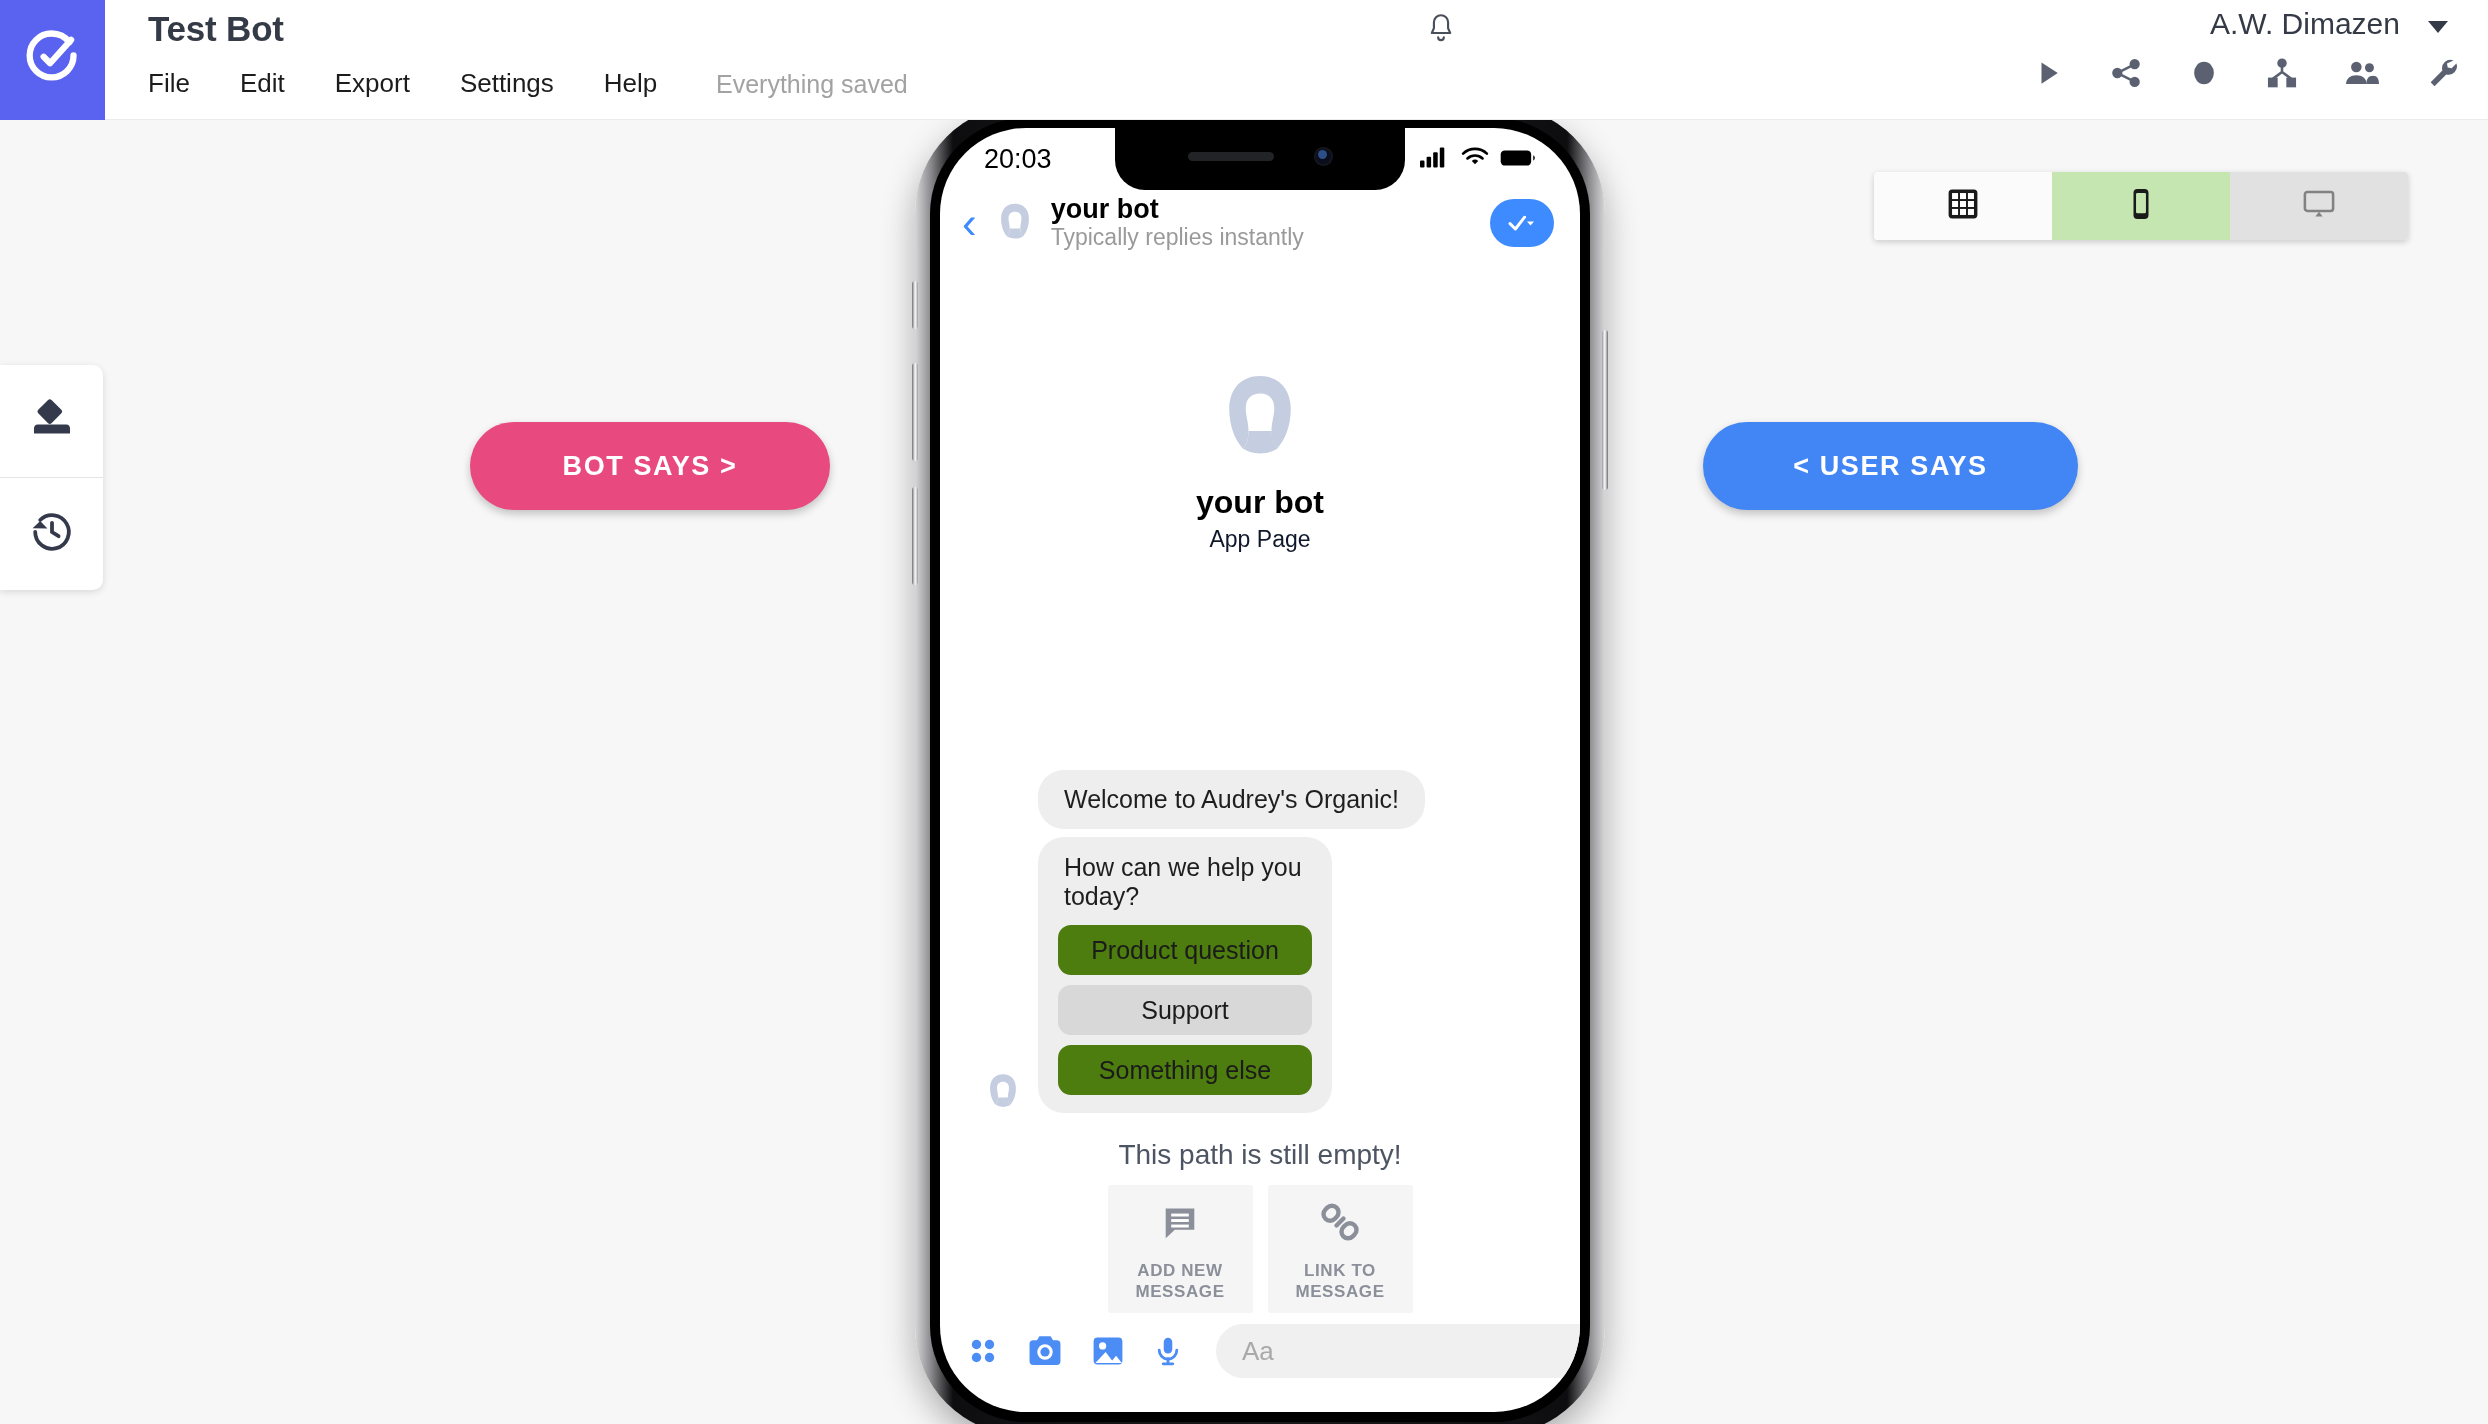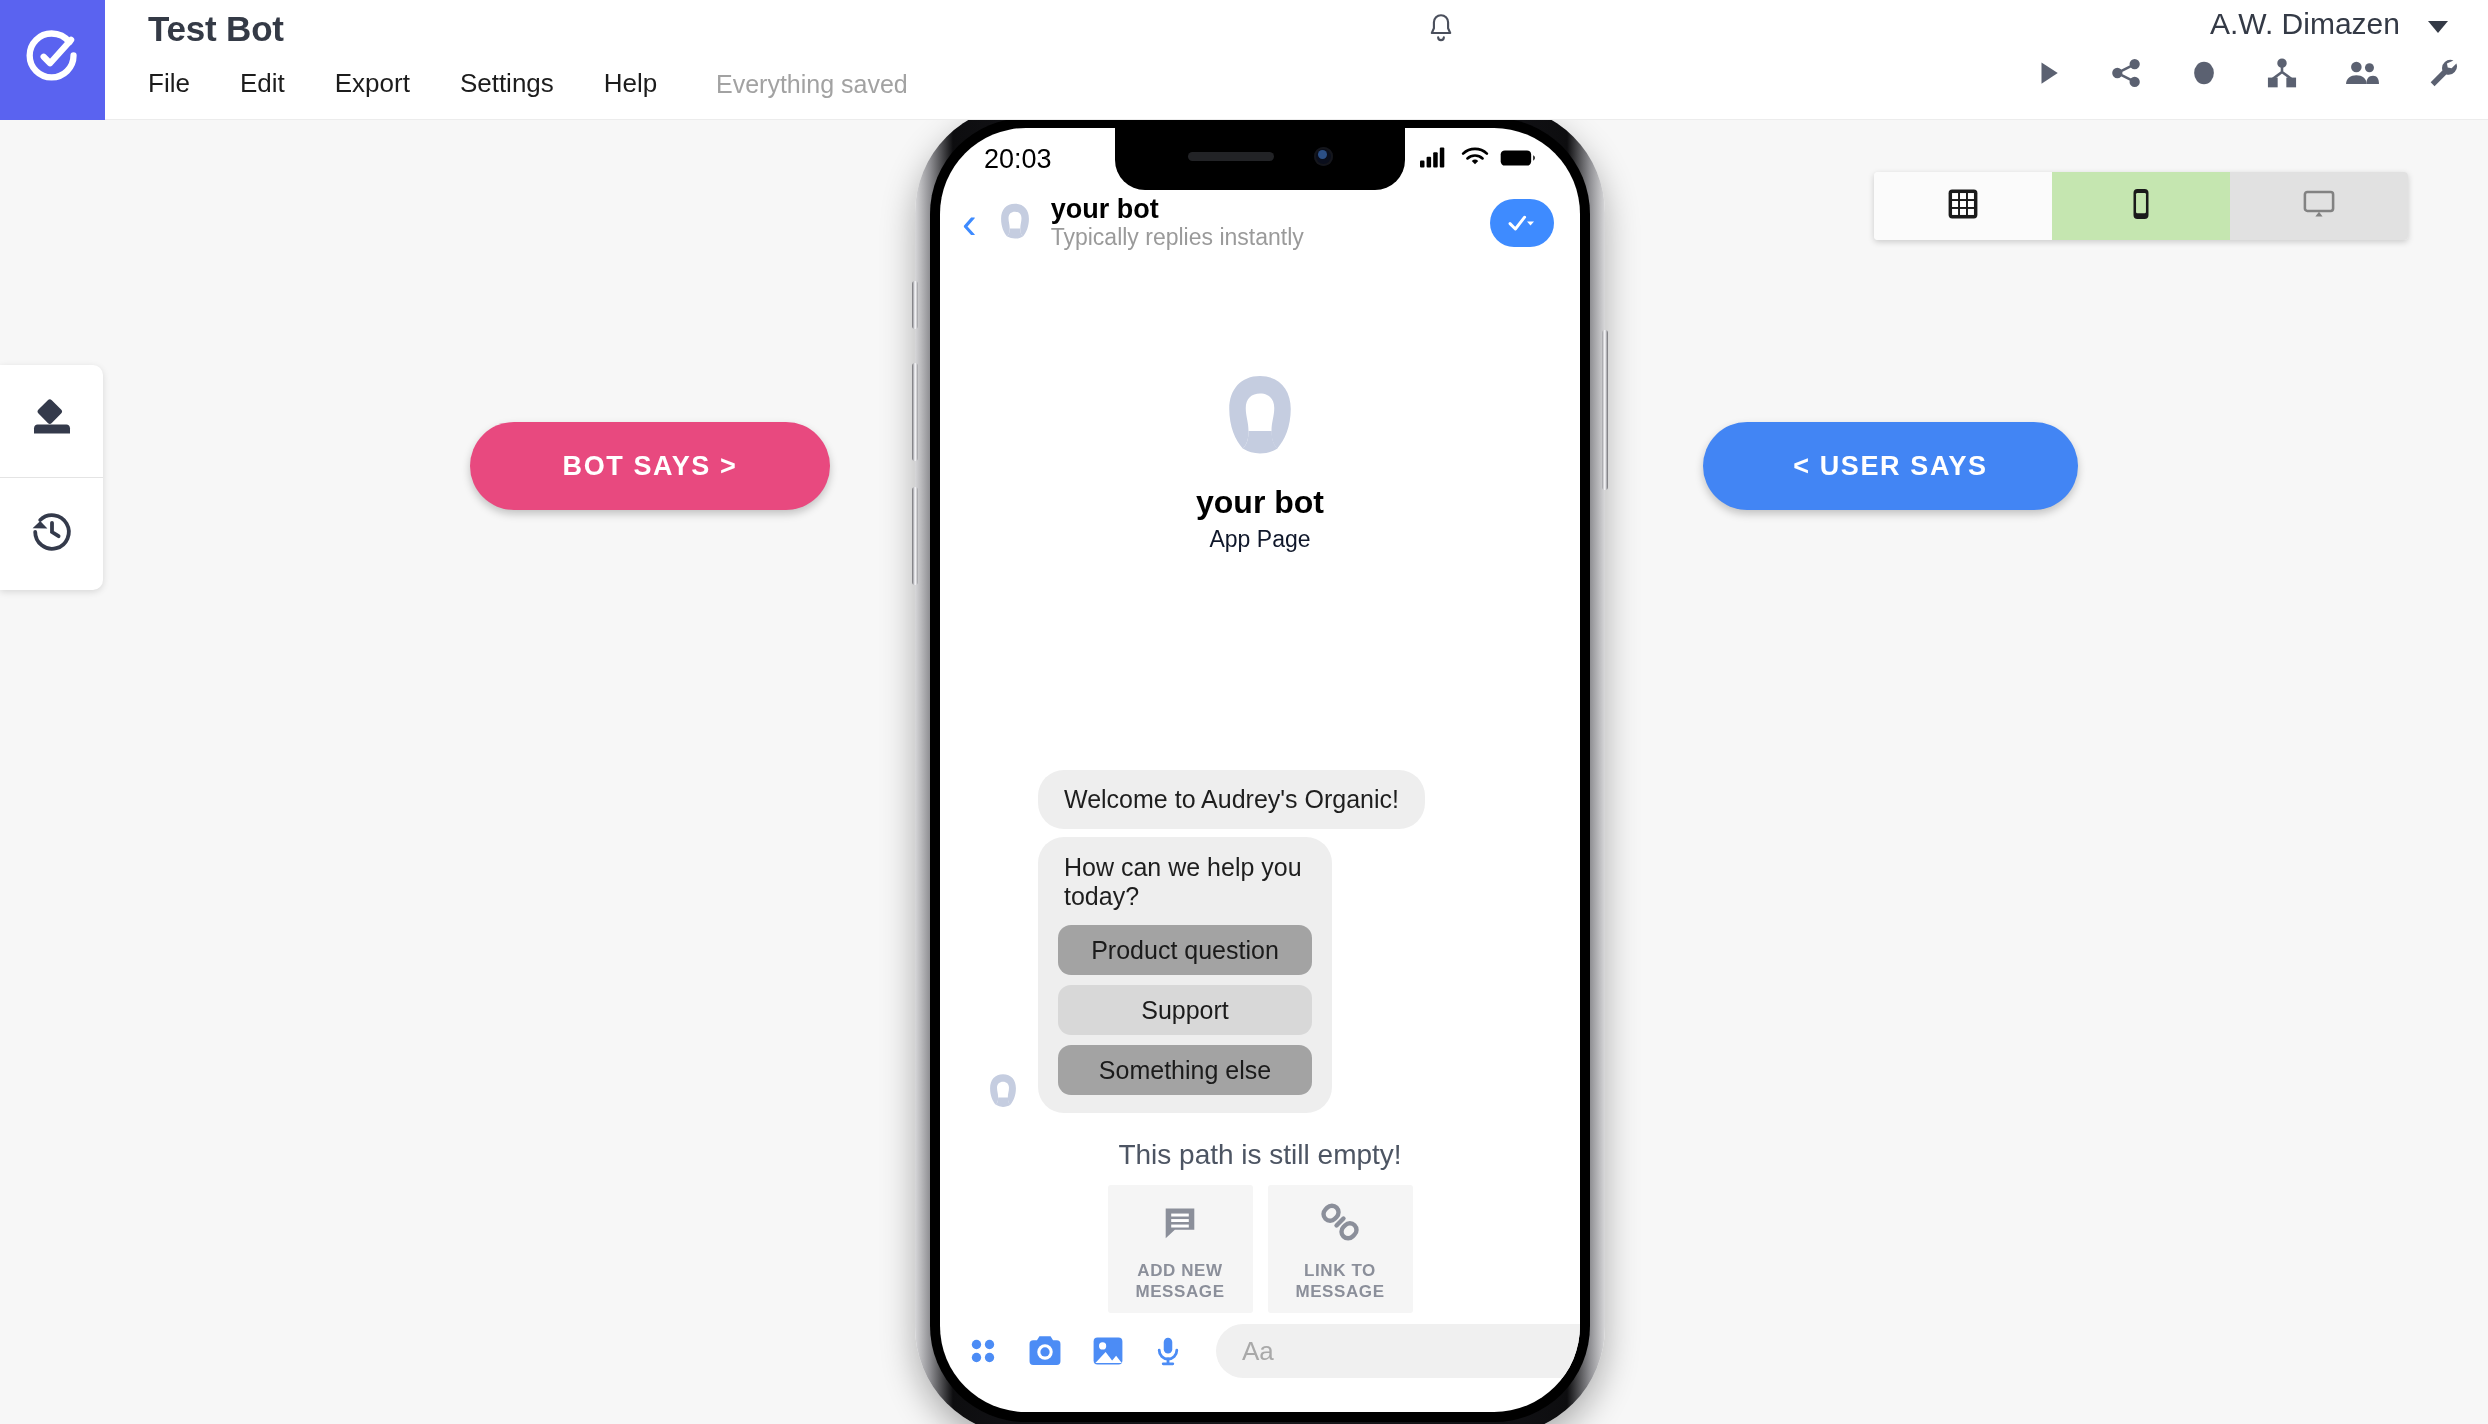--- a/index.html
+++ b/index.html
@@ -161,21 +161,21 @@
     background: #eeeeee; border-radius: 26px; padding: 15px 26px;
     font-size: 25px; color: #1e1e1e; display: inline-block;
   }
   .row-welcome { margin-left: 64px; }
   .qr-group {
     margin-left: 64px; margin-top: 8px; background: #eeeeee; border-radius: 26px;
     padding: 16px 20px 18px 20px; width: 294px; position: relative;
   }
   .qr-title { font-size: 25px; color: #1e1e1e; padding: 0 6px 14px 6px; }
   .qr-btn {
-    background: #a3a3a3; border-radius: 13px; height: 50px;
+    background: #4d7c0f; border-radius: 13px; height: 50px;
     display: flex; align-items: center; justify-content: center;
     font-size: 25px; color: #1b1b1b; margin-bottom: 10px; cursor: pointer;
   }
   .qr-btn.selected { background: #d8d8d8; }
   .qr-btn:last-child { margin-bottom: 0; }
   .qr-avatar { position: absolute; left: -56px; bottom: 0; width: 42px; height: 42px; }
 
   
   .empty-path {
     text-align: center; font-size: 28px; color: #4d5563; margin-top: 26px;

